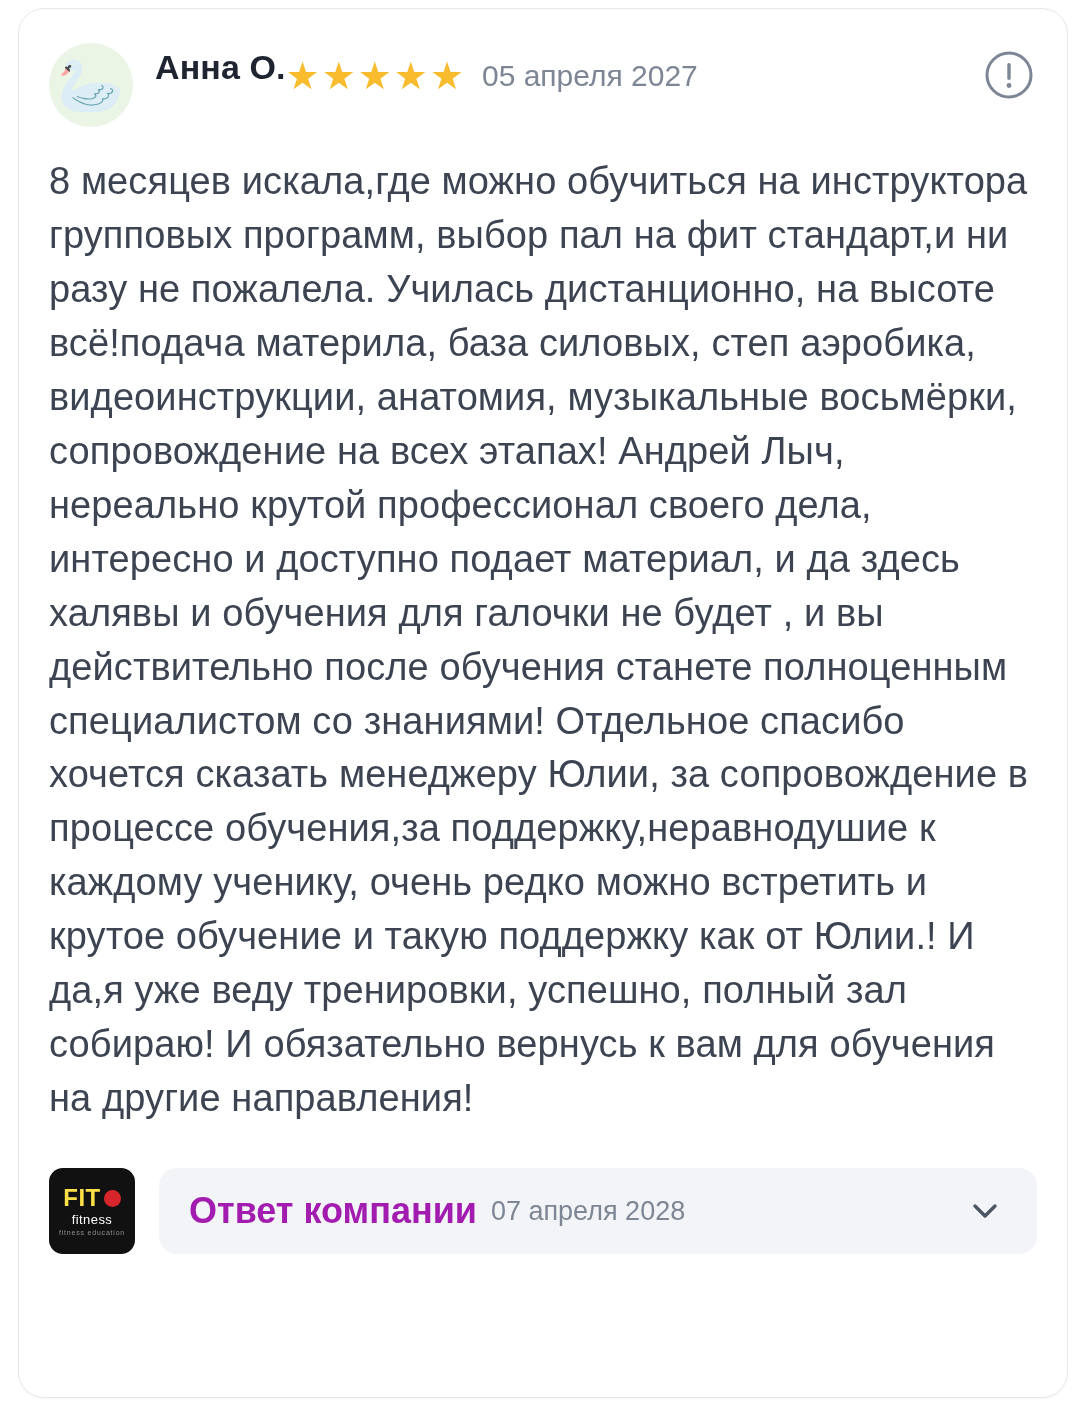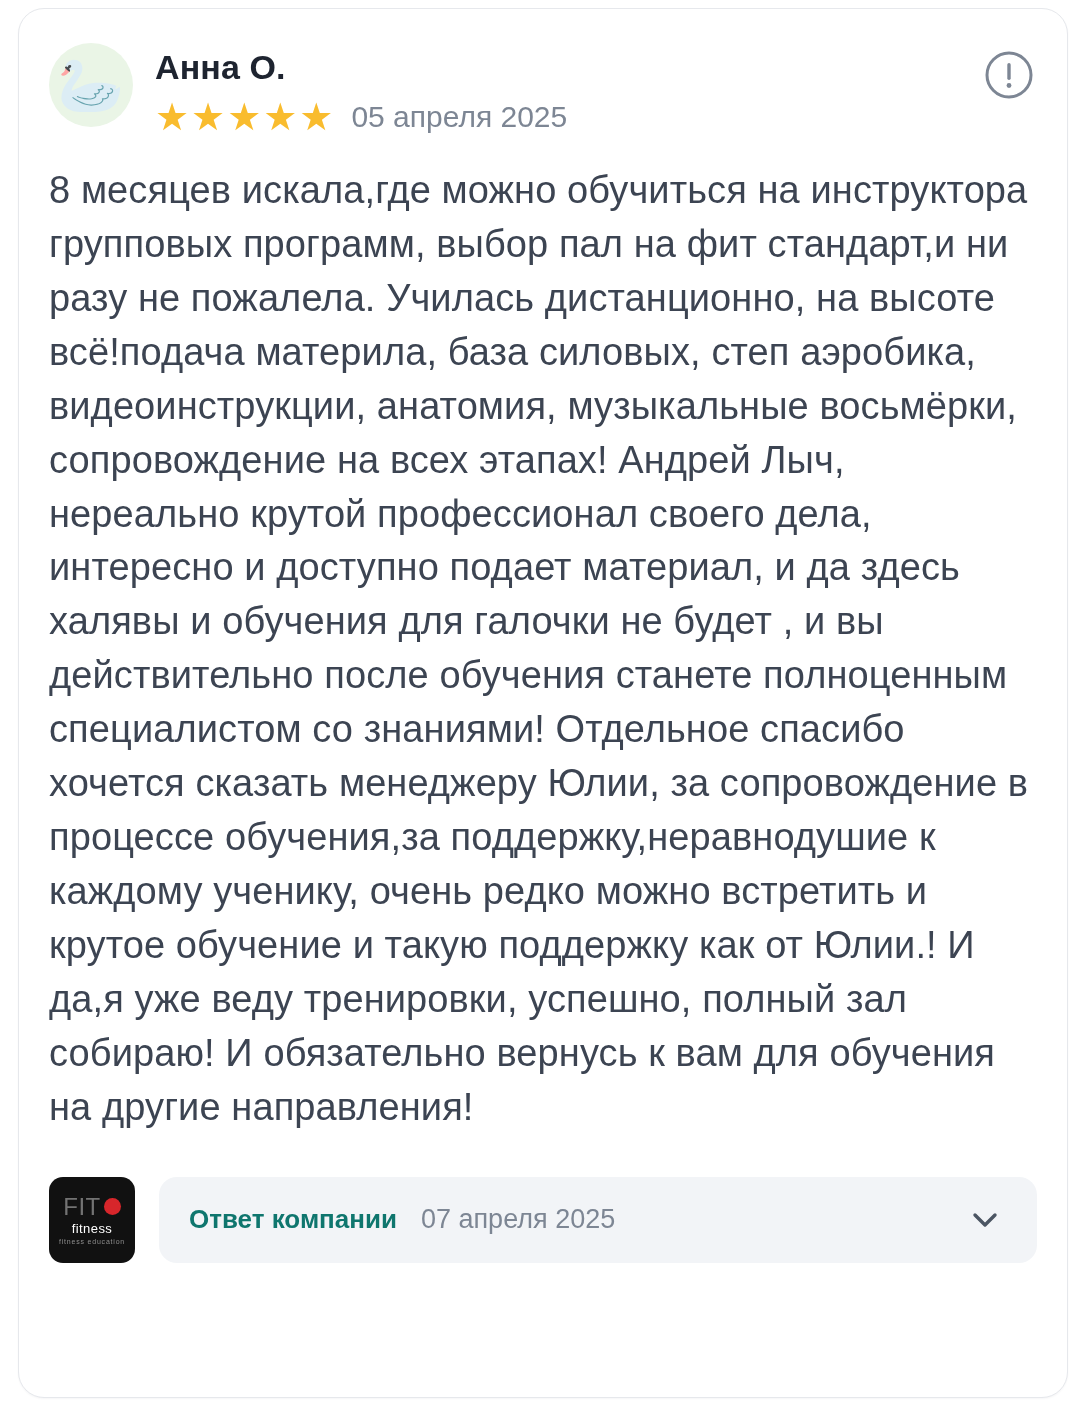--- a/index.html
+++ b/index.html
@@ -52,21 +52,21 @@
     overflow: hidden;
   }
   .avatar .emoji {
     font-size: 54px;
     line-height: 1;
     user-select: none;
   }
 
   .header-text {
     display: flex;
-    flex-direction: column;
+    flex-direction: row;
     justify-content: flex-end;
     padding-top: 4px;
   }
 
   .author-name {
     font-size: 34px;
     font-weight: bold;
     color: #1e2430;
     letter-spacing: 0.1px;
     line-height: 1.2;
@@ -147,23 +147,23 @@
     position: relative;
     overflow: hidden;
   }
   .logo-top {
     display: flex;
     align-items: center;
     gap: 2px;
     line-height: 1;
   }
   .logo-fit {
-    color: #737373;
+    color: #fde047;
     font-size: 24px;
-    font-weight: normal;
+    font-weight: bold;
     font-family: "Liberation Sans", sans-serif;
     letter-spacing: 0.5px;
   }
   .logo-dot {
     width: 17px;
     height: 17px;
     border-radius: 50%;
     background: #d7262b;
     display: inline-block;
     margin-left: 1px;
@@ -189,24 +189,24 @@
     border-radius: 18px;
     height: 86px;
     display: flex;
     align-items: center;
     padding: 0 30px;
     cursor: pointer;
     box-sizing: border-box;
   }
 
   .answer-label {
-    font-size: 26px;
+    font-size: 36px;
     font-weight: bold;
-    color: #0f766e;
-    margin-right: 24px;
+    color: #a21caf;
+    margin-right: 14px;
     white-space: nowrap;
   }
   .answer-date {
     font-size: 27px;
     color: #7d8694;
     white-space: nowrap;
   }
   .chevron {
     margin-left: auto;
     display: flex;
@@ -230,21 +230,21 @@
       <div class="header-text">
         <div class="author-name">Анна О.</div>
         <div class="rating-row">
           <div class="stars">
             <span class="star">★</span>
             <span class="star">★</span>
             <span class="star">★</span>
             <span class="star">★</span>
             <span class="star">★</span>
           </div>
-          <div class="review-date">05 апреля 2025</div>
+          <div class="review-date">05 апреля 2027</div>
         </div>
       </div>
 
       <button class="report-btn">
         <span>
           <svg width="52" height="52" viewBox="0 0 52 52" fill="none" xmlns="http://www.w3.org/2000/svg">
             <circle cx="26" cy="26" r="22" stroke="#7d8694" stroke-width="3"></circle>
             <rect x="24.3" y="14" width="3.4" height="17" rx="1.7" fill="#7d8694"></rect>
             <circle cx="26" cy="36.5" r="2.4" fill="#7d8694"></circle>
           </svg>
@@ -259,21 +259,21 @@
         <div class="logo-top">
           <span class="logo-fit">FIT</span>
           <span class="logo-dot"></span>
         </div>
         <div class="logo-standard">fitness</div>
         <div class="logo-sub">fitness education</div>
       </div>
 
       <div class="answer-bar">
         <span class="answer-label">Ответ компании</span>
-        <span class="answer-date">07 апреля 2025</span>
+        <span class="answer-date">07 апреля 2028</span>
         <span class="chevron">
           <svg width="38" height="38" viewBox="0 0 38 38" fill="none" xmlns="http://www.w3.org/2000/svg">
             <path d="M9 14 L19 24 L29 14" stroke="#4b5563" stroke-width="3.4" stroke-linecap="round" stroke-linejoin="round"></path>
           </svg>
         </span>
       </div>
     </div>
 
   </div>
 </div>

